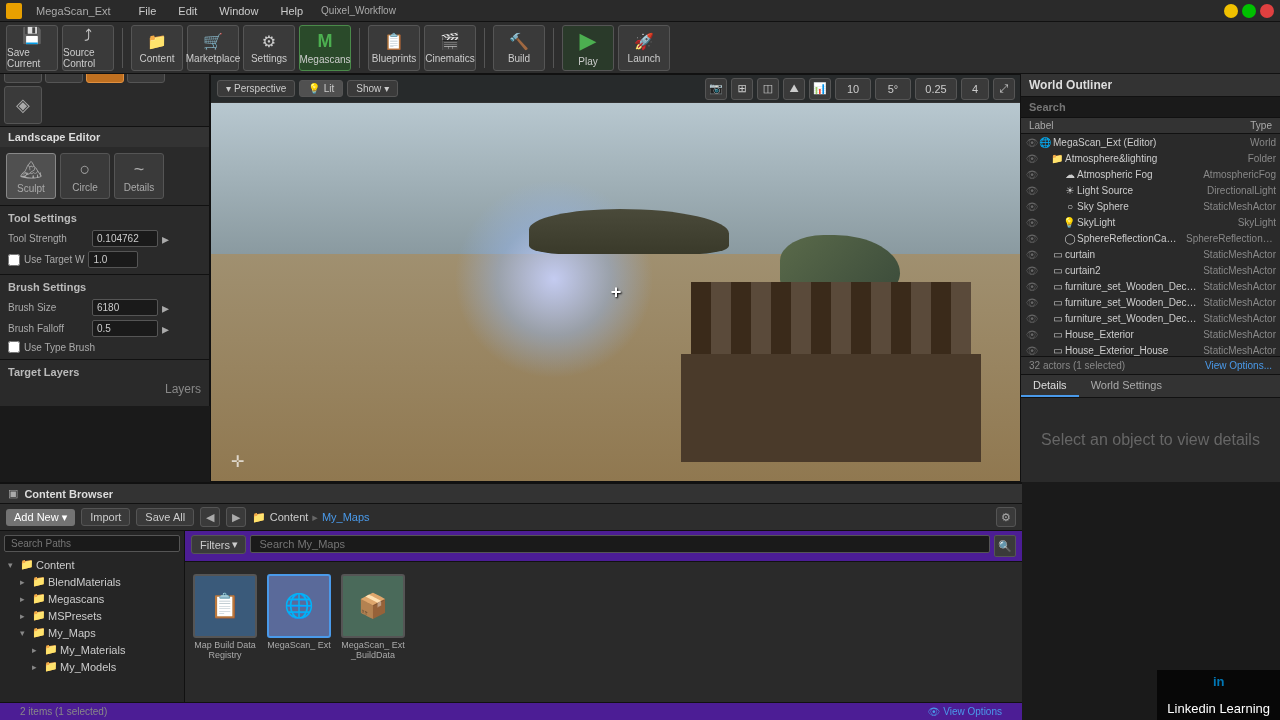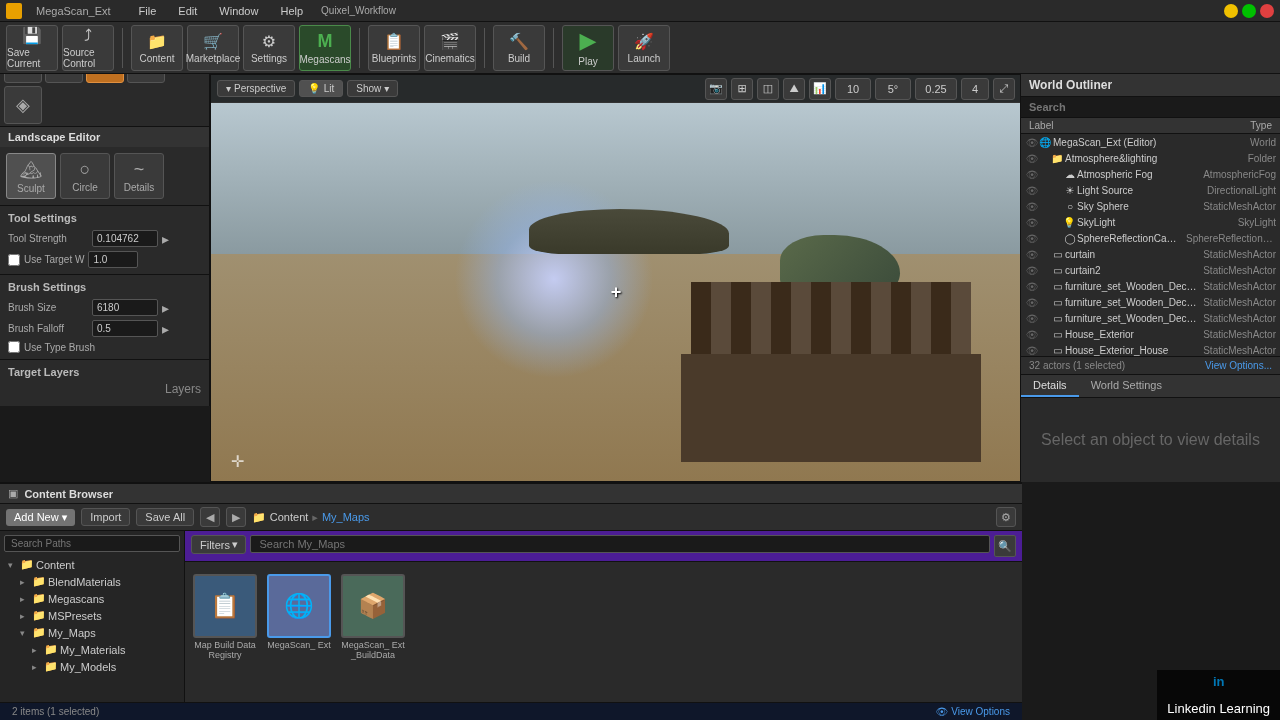--- a/index.html
+++ b/index.html
@@ -121,21 +121,21 @@
     #cb-content { flex: 1; padding: 6px; overflow-y: auto; }
     #cb-filter-bar { display: flex; align-items: center; gap: 4px; margin-bottom: 6px; }
     .cb-filter-btn { background: #3a3a3a; border: 1px solid #555; border-radius: 3px; padding: 2px 8px; font-size: 11px; color: #ccc; cursor: pointer; display: flex; align-items: center; gap: 2px; }
     .cb-search-input { flex: 1; background: #1a1a1a; border: 1px solid #555; border-radius: 2px; padding: 2px 8px; font-size: 11px; color: #ccc; }
     .cb-search-btn { background: #3a3a3a; border: 1px solid #555; width: 22px; height: 22px; display: flex; align-items: center; justify-content: center; cursor: pointer; color: #aaa; border-radius: 2px; }
     #cb-assets { display: flex; flex-wrap: wrap; gap: 6px; }
     .asset-item { width: 68px; display: flex; flex-direction: column; align-items: center; cursor: pointer; }
     .asset-thumb { width: 64px; height: 64px; background: #3a3a3a; border: 2px solid #555; border-radius: 3px; display: flex; align-items: center; justify-content: center; overflow: hidden; }
     .asset-thumb.selected { border-color: #4a9aea; background: #2a3a4a; }
     .asset-label { font-size: 9px; color: #aaa; text-align: center; margin-top: 2px; word-break: break-all; }
-    #cb-status { background: #0f172a; padding: 3px 12px; border-top: 1px solid #111; display: flex; justify-content: space-between; align-items: center; }
+    #cb-status { background: #4c1d95; padding: 3px 20px; border-top: 1px solid #111; display: flex; justify-content: space-between; align-items: center; }
     .cb-status-text { font-size: 10px; color: #888; }
     .cb-view-btn { font-size: 10px; color: #4a9aea; cursor: pointer; display: flex; align-items: center; gap: 3px; }
 
     
     ::-webkit-scrollbar { width: 6px; height: 6px; }
     ::-webkit-scrollbar-track { background: #1a1a1a; }
     ::-webkit-scrollbar-thumb { background: #555; border-radius: 3px; }
 
     
     #li-watermark { position: absolute; right: 0; bottom: 0; background: rgba(0,0,0,0.7); padding: 4px 10px; display: flex; align-items: center; gap: 12px; z-index: 100; flex-direction: column; }

